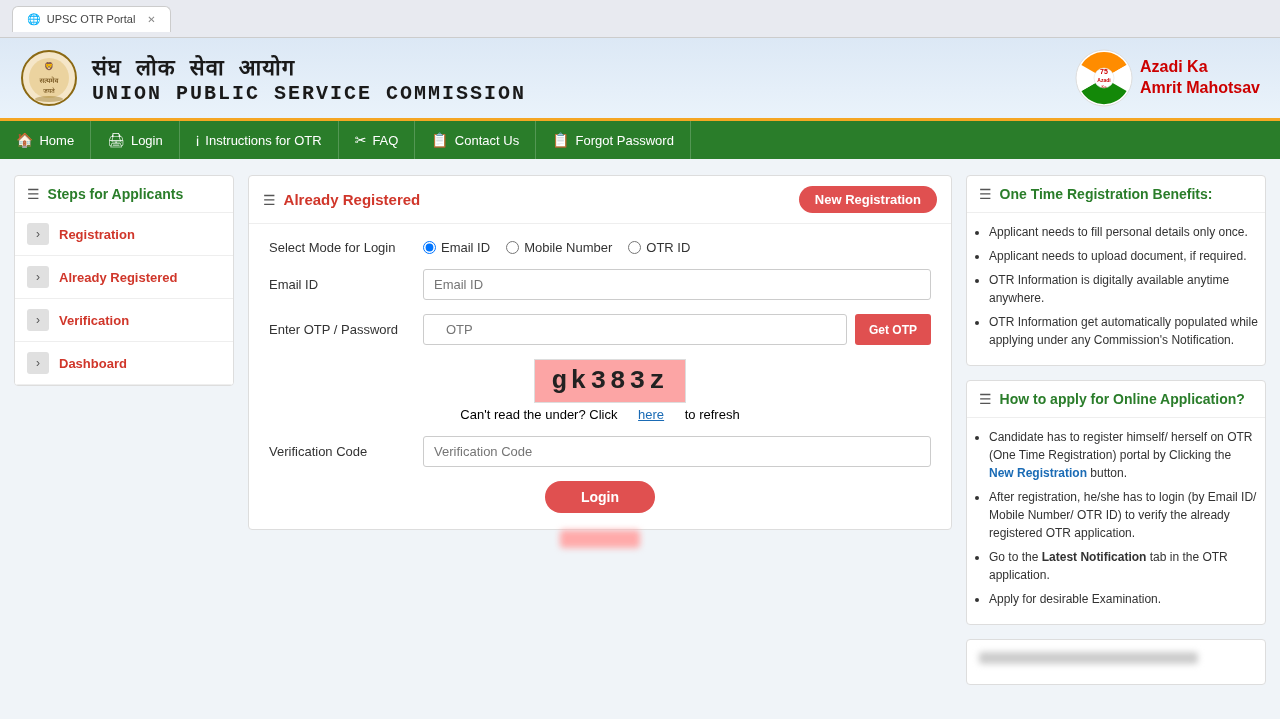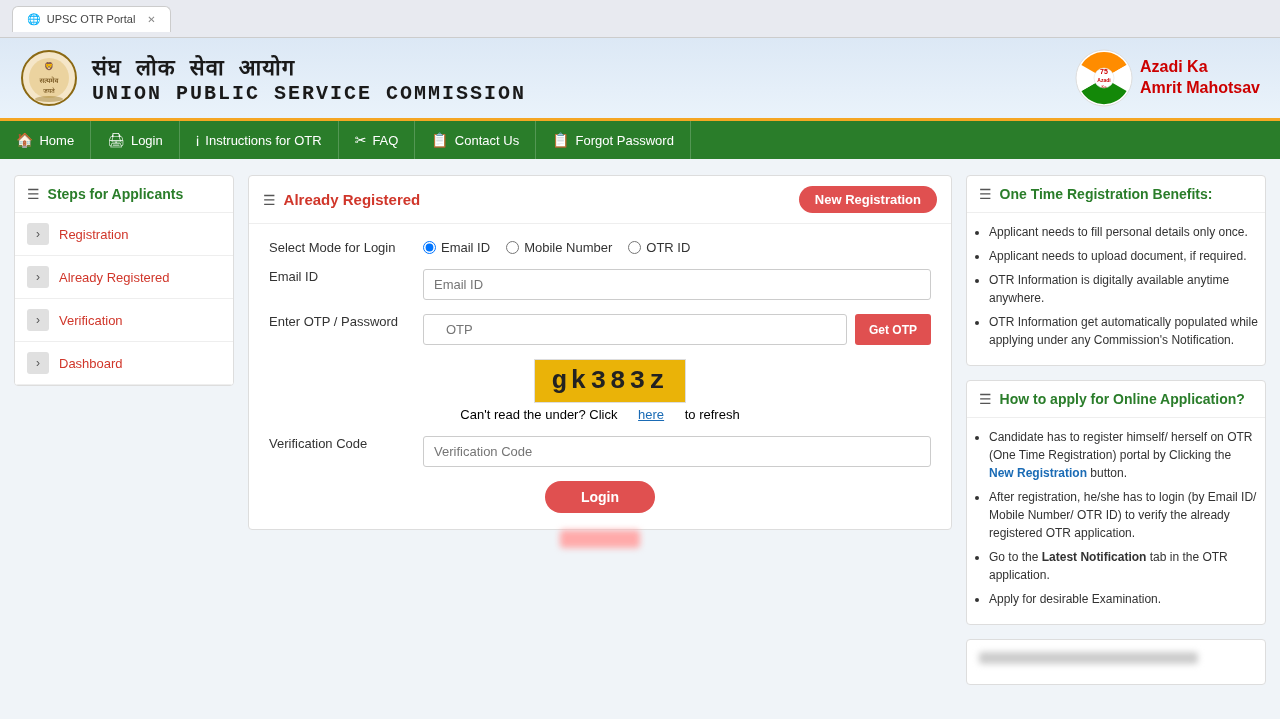--- a/index.html
+++ b/index.html
@@ -143,21 +143,21 @@
       border-radius: 3px;
       display: flex;
       align-items: center;
       justify-content: center;
       font-size: 12px;
       color: #555;
       flex-shrink: 0;
     }
     .step-label {
       font-size: 13px;
-      font-weight: normal;
+      font-weight: bold;
       color: #d0362a;
     }
 
     
     .middle-panel {
       flex: 1;
       min-width: 0;
     }
     .login-card {
       background: white;
@@ -191,21 +191,21 @@
       font-size: 13px;
       font-weight: bold;
       cursor: pointer;
     }
 
     .login-form {
       padding: 16px 20px;
     }
     .form-row {
       display: flex;
-      align-items: flex-start;
+      align-items: center;
       margin-bottom: 14px;
       gap: 14px;
     }
     .form-label {
       width: 140px;
       flex-shrink: 0;
       font-size: 13px;
       color: #333;
     }
     .radio-group {
@@ -258,21 +258,21 @@
     .captcha-section {
       text-align: center;
       margin: 10px 0 14px;
     }
     .captcha-image {
       font-size: 26px;
       font-weight: bold;
       color: #222;
       font-family: 'Courier New', monospace;
       letter-spacing: 4px;
-      background: #eab308;
+      background: #fca5a5;
       padding: 6px 16px;
       border: 1px solid #ddd;
       display: inline-block;
       margin-bottom: 4px;
       margin-left: 20px;
     }
     .login-btn-row {
       text-align: center;
       margin-top: 10px;
     }

